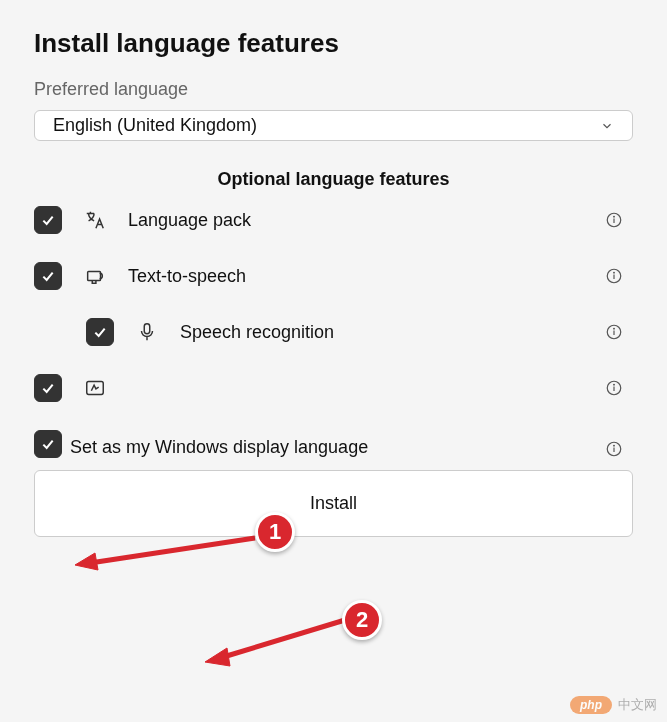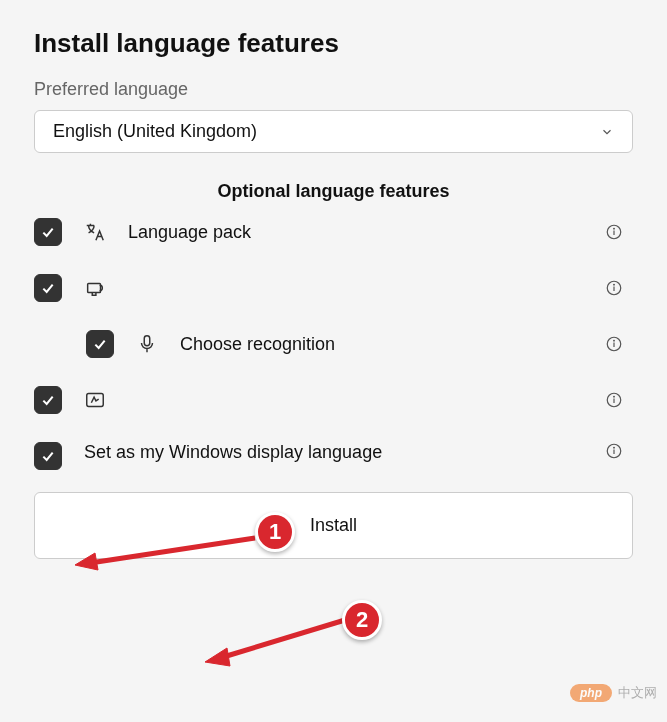--- a/index.html
+++ b/index.html
@@ -1,38 +1,38 @@
 <!DOCTYPE html>
 <html><head>
   <meta charset="utf-8">
   <style>
     * { margin:0; padding:0; box-sizing:border-box; font-family:"Segoe UI",sans-serif; }
     body { width:667px; height:722px; background:#f5f5f5; padding:28px 34px; position:relative; }
     .title { font-size:26px; font-weight:700; color:#111; margin-bottom:20px; }
     .pref-label { font-size:18px; color:#666; margin-bottom:10px; }
-    .select { width:100%; border:1px solid #ccc; border-radius:6px; background:#fff; padding:10px 18px; display:flex; justify-content:space-between; align-items:center; cursor:pointer; margin-bottom:28px; }
+    .select { width:100%; border:1px solid #ccc; border-radius:6px; background:#fff; padding:4px 18px; display:flex; justify-content:space-between; align-items:center; cursor:pointer; margin-bottom:28px; }
     .select-text { font-size:18px; color:#111; }
     .chevron { width:14px; height:14px; }
     .section-title { font-size:18px; font-weight:600; color:#111; margin-bottom:16px;text-align:center; }
     .feature-row { display:flex; align-items:center; gap:22px; margin-bottom:28px; position:relative; }
     .feature-row.indent { margin-left:52px; }
     .checkbox { width:28px; height:28px; border-radius:6px; background:#333; display:flex; align-items:center; justify-content:center; cursor:pointer; flex-shrink:0; border:1px solid #333; }
     .checkbox svg { width:16px; height:16px; }
     .feature-icon { width:22px; height:22px; flex-shrink:0; color:#333; }
     .feature-label { font-size:18px; color:#111; }
     .info-icon { position:absolute; right:10px; width:18px; height:18px; color:#555; cursor:pointer; }
     .pref-section { margin-top:8px; }
-    .display-lang-row { display:flex; align-items:flex-start; gap:22px; margin-bottom:22px; position:relative; }
+    .display-lang-row { display:flex; align-items:flex-end; gap:8px; margin-bottom:12px; position:relative; }
     .link { color:#0067c0; font-size:18px; cursor:pointer; margin-bottom:24px; display:inline-block; }
     .buttons { display:flex; gap:10px; }
     .btn { flex:1; border:1px solid #ccc; background:#fff; border-radius:6px; padding:22px; font-size:18px; color:#111; cursor:pointer; text-align:center; }
     .annotation { position:absolute; pointer-events:none; }
     .circle { width:40px; height:40px; background:#d9272e; border:3px solid #fff; border-radius:50%; display:flex; align-items:center; justify-content:center; color:#fff; font-weight:700; font-size:22px; box-shadow:0 2px 4px rgba(0,0,0,.3); }
     .arrow { stroke:#d9272e; fill:#d9272e; }
-    .watermark { position:absolute; right:10px; bottom:20px; display:flex; align-items:center; gap:6px; opacity:.65; }
+    .watermark { position:absolute; right:10px; bottom:8px; display:flex; align-items:center; gap:6px; opacity:.65; }
     .watermark-badge { background:#f18030; color:#fff; font-size:12px; font-style:italic; font-weight:700; padding:2px 10px; border-radius:10px; }
     .watermark-text { font-size:13px; color:#888; }
   </style>
 </head>
 <body>
 
 <h1 class="title">Install language features</h1>
 <div class="pref-label">Preferred language</div>
 
 <div class="select">
@@ -66,38 +66,39 @@
   <div class="checkbox">
       <svg viewBox="0 0 24 24" fill="none" stroke="#fff" stroke-width="3">
         <polyline points="5 13 10 18 19 7"></polyline>
       </svg>
     </div>
   <svg class="feature-icon" viewBox="0 0 24 24" fill="none" stroke="currentColor" stroke-width="1.6">
       <rect x="4" y="7" width="14" height="10" rx="1"></rect>
       <path d="M9 17v3h4v-3"></path>
       <path d="M17 9c2 0 3 1 3 3s-1 3-3 3"></path>
     </svg>
+  <span class="feature-label">Text-to-speech</span>
   <svg class="info-icon" viewBox="0 0 24 24" fill="none" stroke="currentColor" stroke-width="1.6">
       <circle cx="12" cy="12" r="9"></circle>
       <line x1="12" y1="10" x2="12" y2="16"></line>
       <circle cx="12" cy="7.5" r=".5" fill="currentColor"></circle>
     </svg>
 </div>
 
 <div class="feature-row indent">
   <div class="checkbox">
       <svg viewBox="0 0 24 24" fill="none" stroke="#fff" stroke-width="3">
         <polyline points="5 13 10 18 19 7"></polyline>
       </svg>
     </div>
   <svg class="feature-icon" viewBox="0 0 24 24" fill="none" stroke="currentColor" stroke-width="1.6">
       <rect x="9" y="3" width="6" height="11" rx="3"></rect>
       <path d="M6 11a6 6 0 0 0 12 0M12 17v4"></path>
     </svg>
-  <span class="feature-label">Choose recognition</span>
+  <span class="feature-label">Speech recognition</span>
   <svg class="info-icon" viewBox="0 0 24 24" fill="none" stroke="currentColor" stroke-width="1.6">
       <circle cx="12" cy="12" r="9"></circle>
       <line x1="12" y1="10" x2="12" y2="16"></line>
       <circle cx="12" cy="7.5" r=".5" fill="currentColor"></circle>
     </svg>
 </div>
 
 <div class="feature-row">
   <div class="checkbox">
       <svg viewBox="0 0 24 24" fill="none" stroke="#fff" stroke-width="3">

